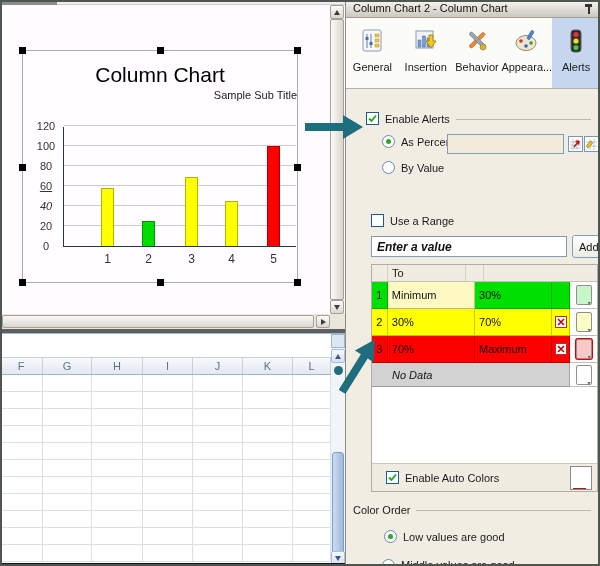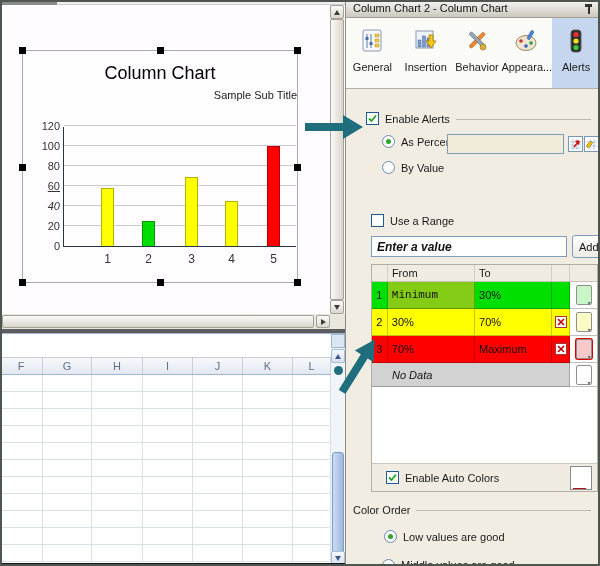--- a/index.html
+++ b/index.html
@@ -12,26 +12,26 @@
   .canvas{position:absolute;left:0;top:0;width:345px;height:333px;background:#fefcfe;}
   .canvas-top{position:absolute;left:0;top:0;width:345px;height:5px;background:#efefef;border-bottom:1px solid #cfcfcf;}
   .canvas-top .seg{position:absolute;left:0;top:0;width:57px;height:5px;background:#8c8c8c;}
   .canvas-leftedge{position:absolute;left:0;top:5px;width:2px;height:325px;background:#1c1c1c;}
 
   .chart-object{position:absolute;left:22px;top:50px;width:276px;height:233px;background:#fffdff;border:1px solid #ababab;}
   .handle{position:absolute;width:7px;height:7px;background:#000;z-index:5;}
   .h-tl{left:-4px;top:-4px}.h-tc{left:calc(50% - 3px);top:-4px}.h-tr{right:-4px;top:-4px}
   .h-ml{left:-4px;top:calc(50% - 3px)}.h-mr{right:-4px;top:calc(50% - 3px)}
   .h-bl{left:-4px;bottom:-4px}.h-bc{left:calc(50% - 3px);bottom:-4px}.h-br{right:-4px;bottom:-4px}
-  .chart-title{position:absolute;top:12px;left:0;right:0;text-align:center;font-size:18px;color:#000;}
+  .chart-title{position:absolute;top:12px;left:0;right:0;text-align:center;font-size:21px;color:#000;}
   .chart-subtitle{position:absolute;top:38px;left:0;right:0;text-align:right;font-size:11px;color:#222;}
   .plot{position:absolute;left:40px;top:76px;width:233px;height:120px;border-left:1px solid #25354a;border-bottom:1px solid #25354a;}
   .gridline{position:absolute;left:0;right:0;height:1px;background:#cbcbcb;}
   .bar{position:absolute;bottom:0;width:13px;border:1px solid rgba(0,0,0,.3);border-bottom:none;}
-  .ytick{position:absolute;left:-32px;width:28px;text-align:right;font-size:11px;color:#333;}
+  .ytick{position:absolute;left:-32px;width:28px;text-align:center;font-size:11px;color:#333;}
   .xtick{position:absolute;bottom:-20px;width:30px;text-align:center;font-size:12px;color:#333;}
 
   
   .sb-btn{display:flex;align-items:center;justify-content:center;background:linear-gradient(#fdfdfb,#d9d6cd);border:1px solid #a5a199;border-radius:2px;}
   .tri-up{width:0;height:0;border-left:3px solid transparent;border-right:3px solid transparent;border-bottom:5px solid #3d3d35;}
   .tri-down{width:0;height:0;border-left:3px solid transparent;border-right:3px solid transparent;border-top:5px solid #3d3d35;}
   .tri-right{width:0;height:0;border-top:3px solid transparent;border-bottom:3px solid transparent;border-left:5px solid #3d3d35;}
   .cv-vscroll{position:absolute;left:330px;top:5px;width:14px;height:309px;background:#ece9e0;}
   .cv-vscroll .up{position:absolute;left:0;top:0;width:14px;height:14px;}
   .cv-vscroll .thumb{position:absolute;left:0;top:14px;width:14px;height:281px;background:linear-gradient(90deg,#fbfaf7,#d9d6cc);border:1px solid #a5a199;border-radius:2px;}
@@ -410,29 +410,28 @@
       <span class="cb"></span>
       <span class="lbl">Use a Range</span>
     </div>
 
     <input class="val-input" readonly="" value="Enter a value" style="">
     <button class="add-btn">Add</button>
 
     <div class="whitebox">
       <div class="t-head">
         <span class="c" style="width:16px"></span>
-        <span class="c" style="width:88px">From</span>
         <span class="c" style="width:78px">To</span>
         <span class="c" style="width:18px"></span>
         <span class="c" style="width:27px;border-right:none"></span>
       </div>
 
       <div class="t-row alert-row">
         <span class="c n rowbg" style="background: rgb(0, 224, 0);">1</span>
-        <span class="c f rowbg" style="background: #84cc16; font-family: Liberation Mono, monospace;">Minimum</span>
+        <span class="c f rowbg" style="background: #fef9c3;">Minimum</span>
         <span class="c t rowbg" style="background: rgb(0, 224, 0);">30%</span>
         <span class="c d rowbg" style="background: rgb(0, 224, 0);">
             <span class="del" style="visibility: hidden;">
               <svg width="8" height="8">
                 <path d="M1 1 L7 7 M7 1 L1 7" stroke="#c00000" stroke-width="1.6"></path>
               </svg>
             </span>
           </span>
         <span class="c s">
             <span class="swatch" style="background: rgb(201, 246, 201);">

